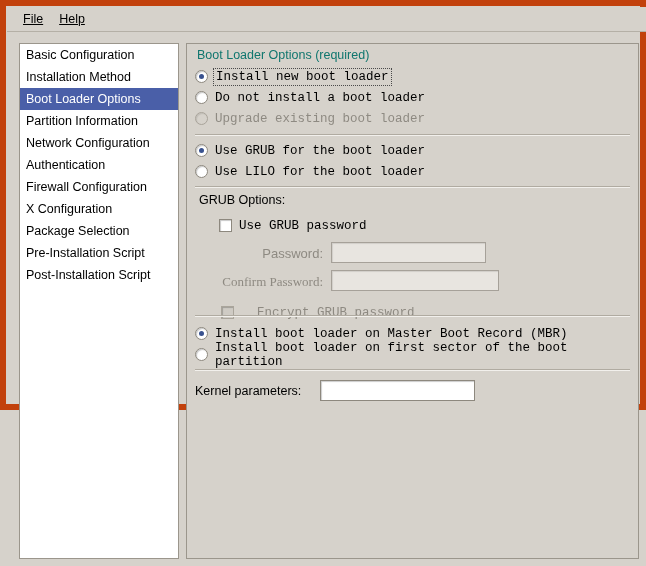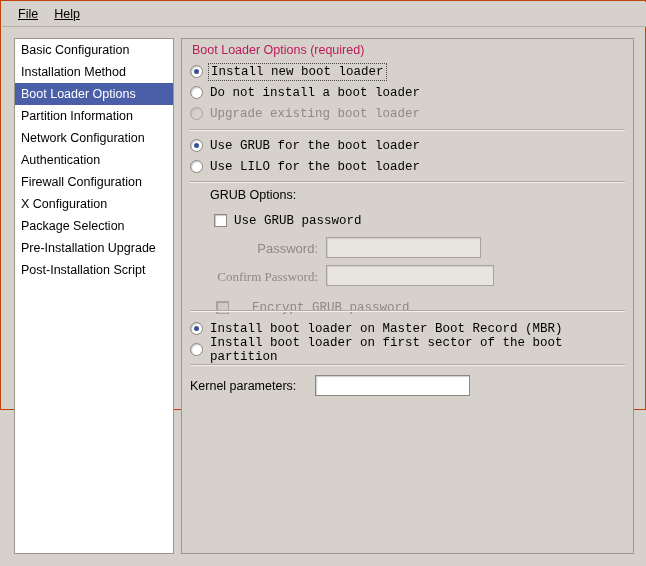--- a/index.html
+++ b/index.html
@@ -13,21 +13,21 @@
     font-family: "Liberation Sans", sans-serif;
     font-size: 12.5px;
     color: #000000;
     overflow: hidden;
   }
   .app-window {
     position: relative;
     width: 646px;
     height: 410px;
     background: #d6d2cb;
-    border: 1px solid #c2410c;
+    border: 6px solid #c2410c;
     box-sizing: border-box;
   }
   
   .menubar {
     position: absolute;
     left: 1px; top: 1px;
     width: 644px;
     height: 25px;
     background: #d6d2cb;
     border-bottom: 1px solid #b5b0a6;
@@ -93,21 +93,21 @@
   .pane-inner {
     position: absolute;
     left: 0; top: 0;
     width: 100%; height: 100%;
   }
   .frame-label {
     position: absolute;
     left: 8px;
     top: 4px;
     font-size: 12.5px;
-    color: #be185d;
+    color: #0f766e;
     background: #d6d2cb;
     padding: 0 2px;
   }
   .section {
     position: absolute;
     left: 8px;
     width: 435px;
   }
   .sep {
     position: absolute;
@@ -206,21 +206,21 @@
     <div class="sidebar">
       <div class="sidebar-item"><span>Basic Configuration</span></div>
       <div class="sidebar-item"><span>Installation Method</span></div>
       <div class="sidebar-item selected"><span>Boot Loader Options</span></div>
       <div class="sidebar-item"><span>Partition Information</span></div>
       <div class="sidebar-item"><span>Network Configuration</span></div>
       <div class="sidebar-item"><span>Authentication</span></div>
       <div class="sidebar-item"><span>Firewall Configuration</span></div>
       <div class="sidebar-item"><span>X Configuration</span></div>
       <div class="sidebar-item"><span>Package Selection</span></div>
-      <div class="sidebar-item"><span>Pre-Installation Upgrade</span></div>
+      <div class="sidebar-item"><span>Pre-Installation Script</span></div>
       <div class="sidebar-item"><span>Post-Installation Script</span></div>
     </div>
 
     <div class="pane">
       <div class="pane-inner">
 
         <div class="frame-label">Boot Loader Options (required)</div>
 
         <div class="section" style="top:22px;">
           <div class="row">
@@ -246,21 +246,21 @@
           </div>
           <div class="row">
             <span class="radio"></span>
             <span>Use LILO for the boot loader</span>
           </div>
         </div>
 
         <div class="sep" style="top:142px;"></div>
 
         <div class="section" style="top:149px;">
-          <div style="font-size:12.5px; margin-left:20px;">GRUB Options:</div>
+          <div style="font-size:12.5px; margin-left:4px;">GRUB Options:</div>
 
           <div class="row" style="margin-top:8px; margin-left:24px;">
             <span class="checkbox"></span>
             <span>Use GRUB password</span>
           </div>
 
           <div style="position:relative; height:26px; margin-top:6px;">
             <div class="field-label label-disabled" style="position:absolute; left:8px; top:4px; width:120px;">Password:</div>
             <div class="field disabled" style="position:absolute; left:136px; top:0; width:155px;"></div>
           </div>

